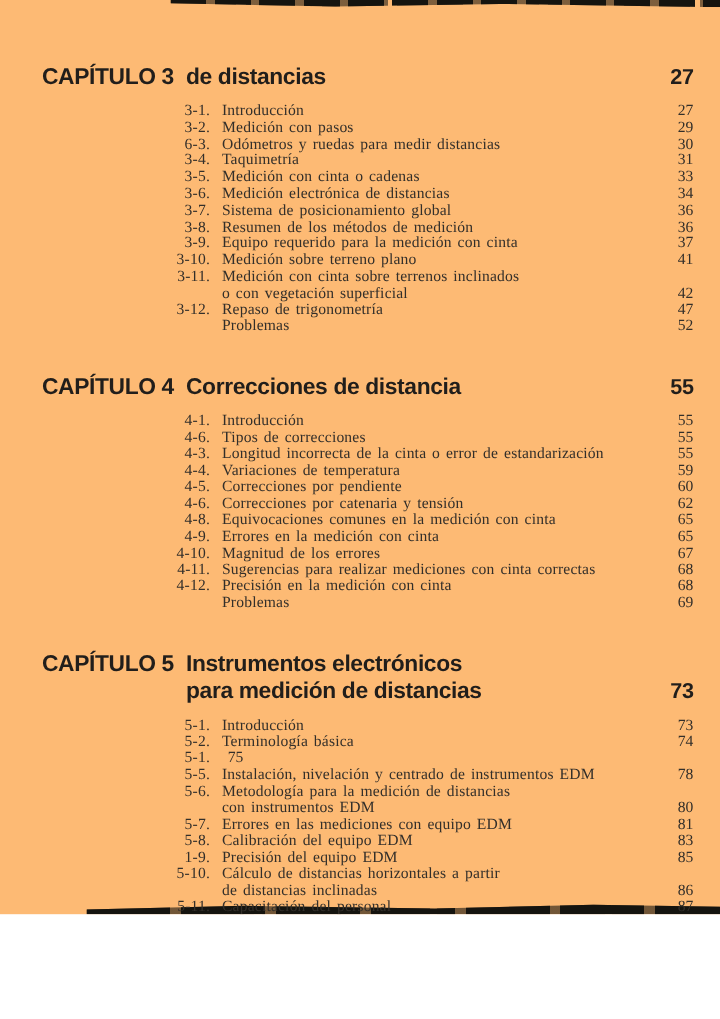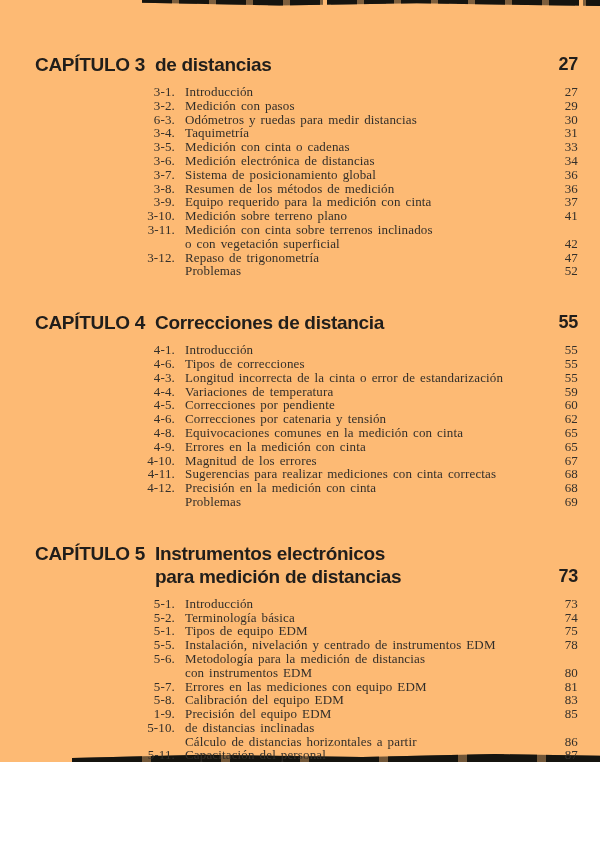--- a/index.html
+++ b/index.html
@@ -314,23 +314,20 @@
   <div class="entry">
     <div class="entry-num">5-2.</div>
     <div class="entry-title">
               <div>Terminología básica</div>
             </div>
     <div class="entry-page">74</div>
   </div>
 
   <div class="entry">
     <div class="entry-num">5-1.</div>
-    <div class="entry-title">
-              <div>Tipos de equipo EDM</div>
-            </div>
     <div class="entry-page">75</div>
   </div>
 
 
   <div class="entry">
     <div class="entry-num">5-5.</div>
     <div class="entry-title">
               <div>Instalación, nivelación y centrado de instrumentos EDM</div>
             </div>
     <div class="entry-page">78</div>
@@ -365,22 +362,22 @@
     <div class="entry-num">1-9.</div>
     <div class="entry-title">
               <div>Precisión del equipo EDM</div>
             </div>
     <div class="entry-page">85</div>
   </div>
 
   <div class="entry">
     <div class="entry-num">5-10.</div>
     <div class="entry-title">
+              <div>Cálculo de distancias horizontales a partir</div>
               <div>de distancias inclinadas</div>
-              <div>Cálculo de distancias horizontales a partir</div>
             </div>
     <div class="entry-page">86</div>
   </div>
 
   <div class="entry">
     <div class="entry-num">5-11.</div>
     <div class="entry-title">
               <div>Capacitación del personal</div>
             </div>
     <div class="entry-page">87</div>

